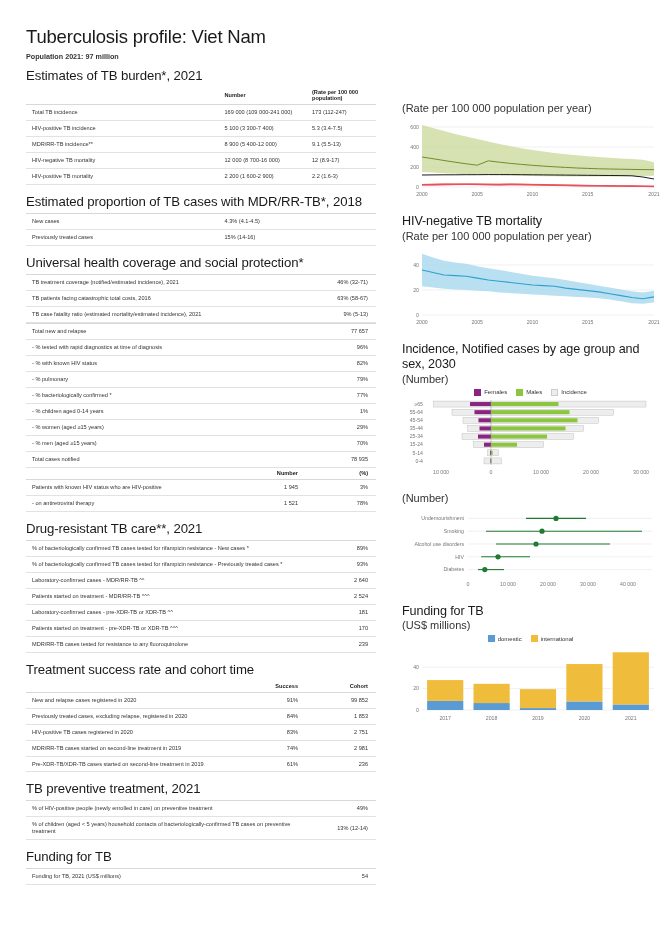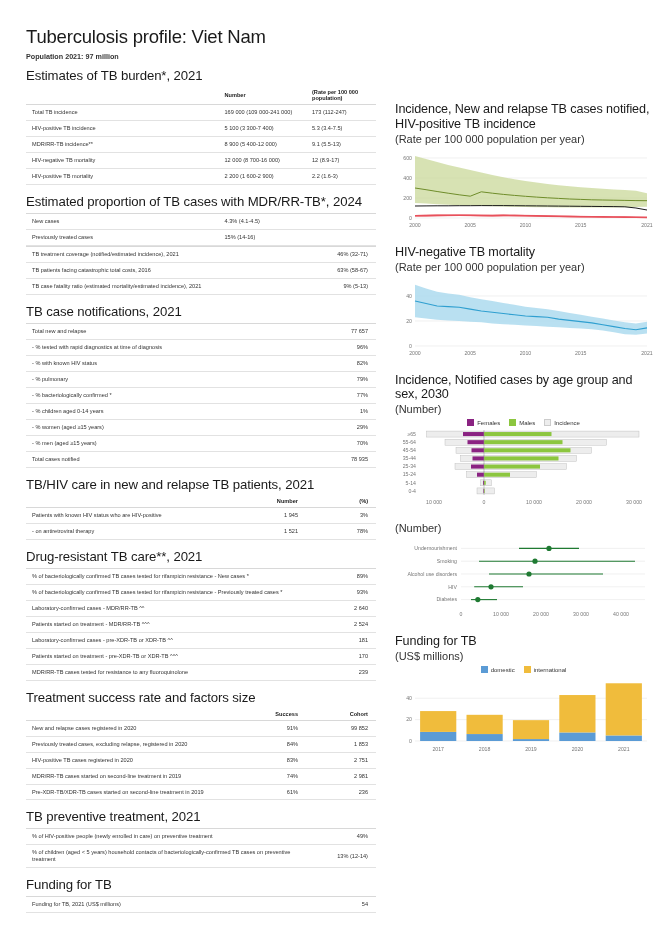--- a/index.html
+++ b/index.html
@@ -22,21 +22,21 @@
     color: #1a1a1a;
     letter-spacing: -0.2px;
     margin: 0 0 4px 0;
   }
   .subtitle {
     font-size: 7.2px;
     color: #333;
     margin: 0 0 5px 0;
     font-weight: bold;
   }
-  .cols { display: flex; gap: 1px; }
+  .cols { display: flex; gap: 8px; }
   .col-left { width: 350px; flex: none; }
   .col-right { width: 275px; flex: none; padding-left: 18px; padding-top: 36px; }
 
   h2.sec {
     font-size: 13.2px;
     font-weight: 400;
     color: #1a1a1a;
     margin: 9px 0 4px 0;
     letter-spacing: -0.1px;
   }
@@ -140,52 +140,52 @@
               <td>12 (8.9-17)</td>
             </tr>
           <tr>
               <td>HIV-positive TB mortality</td>
               <td>2 200 (1 600-2 900)</td>
               <td>2.2 (1.6-3)</td>
             </tr>
         </tbody>
       </table>
 
-      <h2 class="sec">Estimated proportion of TB cases with MDR/RR-TB*, 2024</h2>
+      <h2 class="sec">Estimated proportion of TB cases with MDR/RR-TB*, 2018</h2>
       <table class="tbl">
           <tbody>
         <tr>
               <td class="c-label">New cases</td>
               <td>4.3% (4.1-4.5)</td>
             </tr>
         <tr>
               <td class="c-label">Previously treated cases</td>
               <td>15% (14-16)</td>
             </tr>
       </tbody>
         </table>
 
+      <h2 class="sec">Universal health coverage and social protection*</h2>
       <table class="tbl">
           <tbody>
         <tr>
               <td>TB treatment coverage (notified/estimated incidence), 2021</td>
               <td class="r c-end">46% (32-71)</td>
             </tr>
         <tr>
               <td>TB patients facing catastrophic total costs, 2016</td>
               <td class="r c-end">63% (58-67)</td>
             </tr>
         <tr>
               <td>TB case fatality ratio (estimated mortality/estimated incidence), 2021</td>
               <td class="r c-end">9% (5-13)</td>
             </tr>
       </tbody>
         </table>
 
-      <h2 class="sec">TB case notifications, 2021</h2>
       <table class="tbl">
           <tbody>
         <tr>
               <td>Total new and relapse</td>
               <td class="r c-end">77 657</td>
             </tr>
         <tr>
               <td>- % tested with rapid diagnostics at time of diagnosis</td>
               <td class="r c-end">96%</td>
             </tr>
@@ -213,21 +213,20 @@
               <td>- % men (aged ≥15 years)</td>
               <td class="r c-end">70%</td>
             </tr>
         <tr>
               <td>Total cases notified</td>
               <td class="r c-end">78 935</td>
             </tr>
       </tbody>
         </table>
 
-      <h2 class="sec">TB/HIV care in new and relapse TB patients, 2021</h2>
       <table class="tbl">
         <thead>
             <tr>
           <th></th>
           <th class="r c-mid">Number</th>
           <th class="r c-end">(%)</th>
         </tr>
           </thead>
         <tbody>
           <tr>
@@ -270,21 +269,21 @@
               <td>Patients started on treatment - pre-XDR-TB or XDR-TB ^^^</td>
               <td class="r c-end">170</td>
             </tr>
         <tr>
               <td>MDR/RR-TB cases tested for resistance to any fluoroquinolone</td>
               <td class="r c-end">239</td>
             </tr>
       </tbody>
         </table>
 
-      <h2 class="sec">Treatment success rate and factors size</h2>
+      <h2 class="sec">Treatment success rate and cohort time</h2>
       <table class="tbl">
         <thead>
             <tr>
           <th></th>
           <th class="r c-mid">Success</th>
           <th class="r c-end">Cohort</th>
         </tr>
           </thead>
         <tbody>
           <tr>
@@ -338,21 +337,20 @@
             </tr>
 
       </tbody>
         </table>
 
     </div>
 
     <div class="col-right">
 
       <div class="chart-block">
-        <div class="chart-title">Incidence, New and relapse TB cases notified, HIV-positive TB incidence</div>
         <div class="chart-sub">(Rate per 100 000 population per year)</div>
         <svg id="svg-incidence" width="258" height="80">
             <line x1="20" y1="69" x2="252" y2="69" class="grid"></line>
             <text x="17" y="70.8" class="axis-txt" text-anchor="end">0</text>
             <line x1="20" y1="49" x2="252" y2="49" class="grid"></line>
             <text x="17" y="50.8" class="axis-txt" text-anchor="end">200</text>
             <line x1="20" y1="29" x2="252" y2="29" class="grid"></line>
             <text x="17" y="30.8" class="axis-txt" text-anchor="end">400</text>
             <line x1="20" y1="9" x2="252" y2="9" class="grid"></line>
             <text x="17" y="10.8" class="axis-txt" text-anchor="end">600</text>

